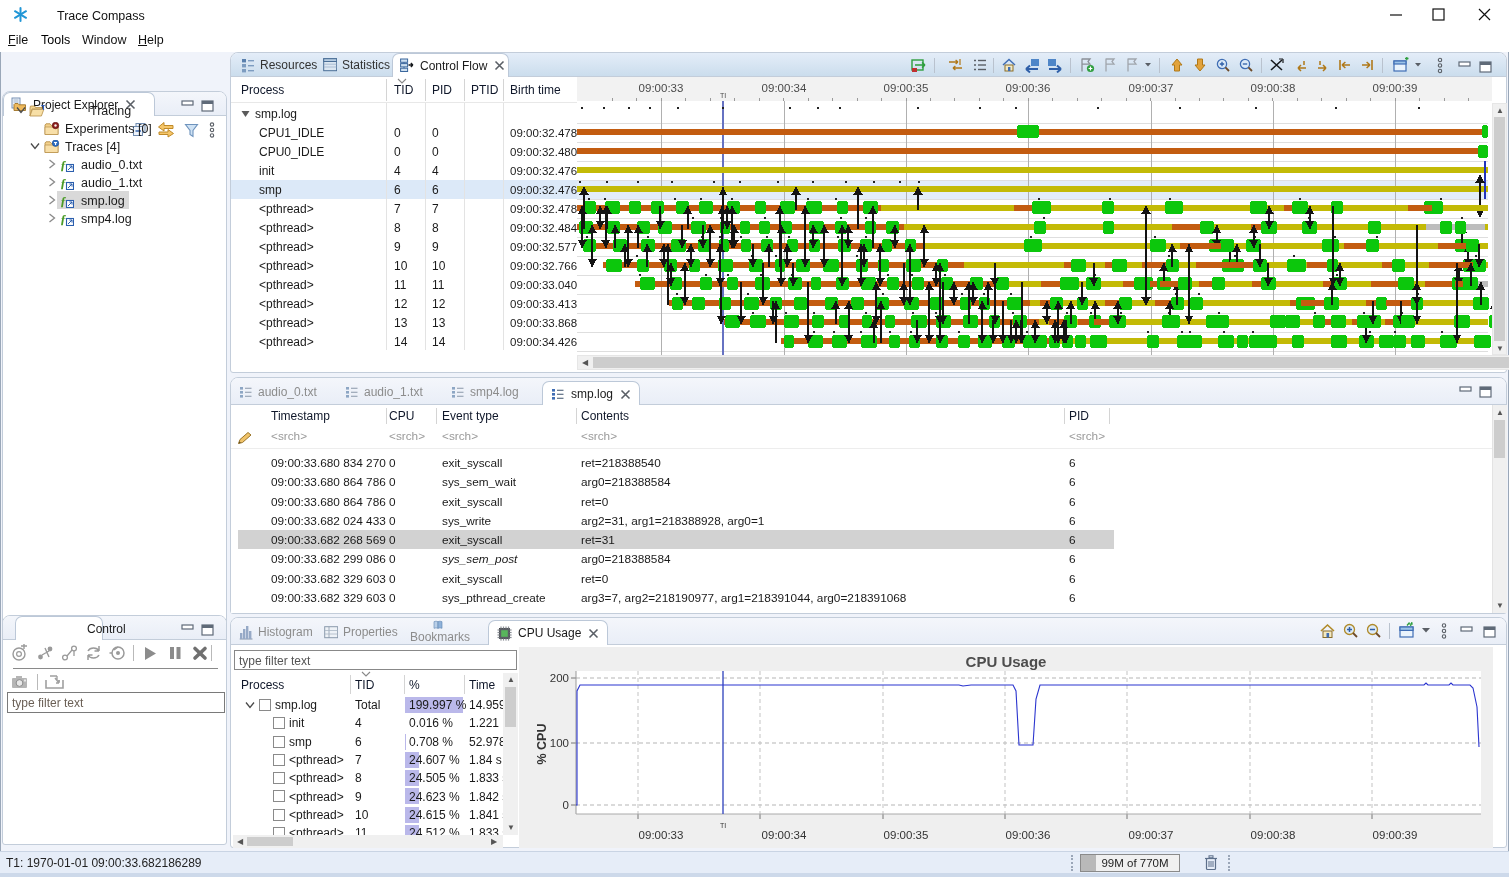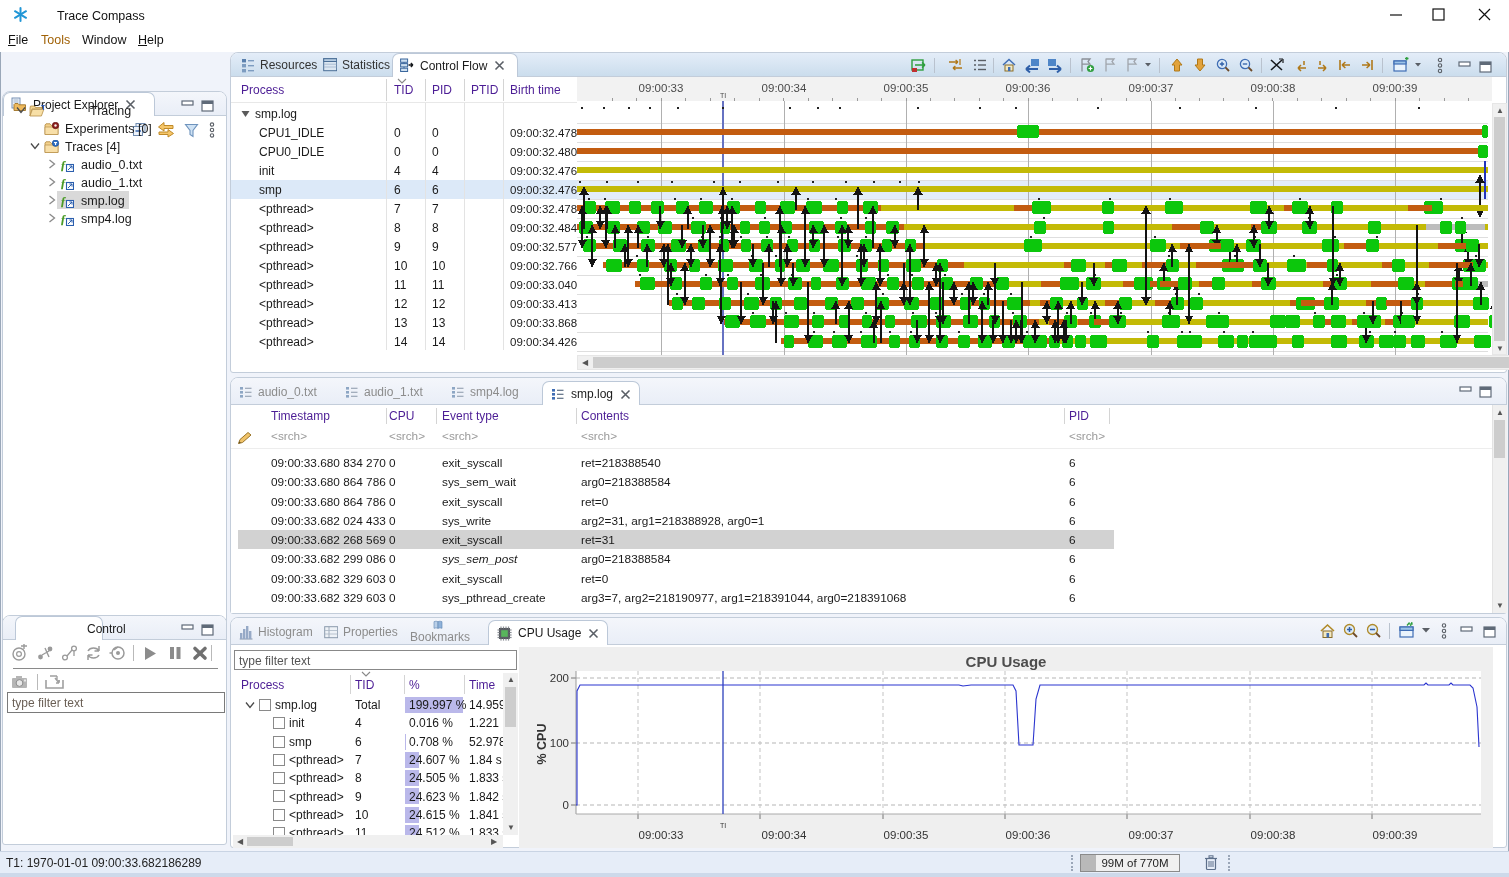--- a/index.html
+++ b/index.html
@@ -11,21 +11,21 @@
           background:linear-gradient(#e4edf8,#cbdded); border-radius:7px 7px 0 0;
           border-bottom:1px solid #c3cdda; }
 .tabbar.lite { background:linear-gradient(#f4f6fb,#e9eef7); }
 .tab { position:absolute; top:0; height:24px; display:flex; align-items:center;
        white-space:nowrap; font-size:12px; }
 .tab.active { background:#fff; border:1px solid #bcc8d8; border-bottom:none;
               border-radius:7px 7px 0 0; color:#1a1a1a; }
 .tab.inactive { color:#333; }
 .tab.gray { color:#8c8c8c; }
 .hdrcell { position:absolute; top:0; height:100%; display:flex; align-items:center;
-           font-size:12px; color:#4c1d95; }
+           font-size:12px; color:#0f172a; }
 .colsep { position:absolute; top:2px; bottom:2px; width:1px; background:#d4d4d4; }
 .scroll-track { position:absolute; background:#f0f0f0; }
 .scroll-thumb { position:absolute; background:#cdcdcd; }
 .arrowglyph { position:absolute; font-size:8px; color:#555; line-height:8px; }
 .icon { display:inline-block; vertical-align:middle; }
 input,.inputbox { border:1px solid #7a7a7a; background:#fff; }
 </style>
 
 </head><body>
 <div class="abs" style="left:0;top:0;width:1509px;height:877px;border:1px solid #9aa7b8;"></div>
@@ -38,21 +38,21 @@
       </g>
     </svg></div>
 <div class="abs" style="left:57px;top:9px;font-size:12.5px;color:#111;">Trace Compass</div>
 <svg class="abs" width="140" height="30" viewBox="0 0 140 30" style="left:1365px;top:0;">
     <line x1="25" y1="15" x2="37" y2="15" stroke="#111" stroke-width="1.2"></line>
     <rect x="68" y="9" width="11" height="11" fill="none" stroke="#111" stroke-width="1.2"></rect>
     <path d="M114 9 L125 20 M125 9 L114 20" stroke="#111" stroke-width="1.2"></path>
   </svg>
 <div class="abs" style="left:0;top:30px;width:1509px;height:22px;background:#fff;"></div>
 <div class="abs" style="left:8px;top:33px;font-size:12.5px;color:#111;"><span style="text-decoration:underline">F</span>ile</div>
-<div class="abs" style="left:41px;top:33px;font-size:12.5px;color:#a16207;">Tools</div>
+<div class="abs" style="left:41px;top:33px;font-size:12.5px;color:#000000;">Tools</div>
 <div class="abs" style="left:82px;top:33px;font-size:12.5px;color:#111;">Window</div>
 <div class="abs" style="left:138px;top:33px;font-size:12.5px;color:#111;"><span style="text-decoration:underline">H</span>elp</div>
 <div class="panel" style="left:2px;top:52px;width:225px;height:560px;margin-top:39px;">
 <div class="tabbar lite"></div>
 <div class="tab active" style="left:0;width:152px;padding-left:7px;">
       <svg class="icon" width="16" height="15" viewBox="0 0 16 15" style="">
         <rect x="1" y="1" width="8" height="10" fill="#eef3fa" stroke="#6a87ad" stroke-width="0.9"></rect>
         <line x1="2.5" y1="3" x2="7.5" y2="3" stroke="#8aa3c0" stroke-width="0.8"></line>
         <line x1="2.5" y1="5" x2="7.5" y2="5" stroke="#8aa3c0" stroke-width="0.8"></line>
         <path d="M3 13.5 V7.5 L4 6.5 H7 L8 7.8 H14.5 V13.5 Z" fill="#eeb95c" stroke="#a07428" stroke-width="0.9"></path>
@@ -169,21 +169,21 @@
     </div>
 <div class="tab inactive" style="left:90px;padding:0 2px;">
       <svg class="icon" width="14" height="14" viewBox="0 0 14 14" style="">
         <rect x="0.7" y="0.7" width="13" height="12" fill="#dce7f2" stroke="#4a6e96" stroke-width="1"></rect>
         <rect x="0.7" y="0.7" width="13" height="2.8" fill="#b6cce2" stroke="#4a6e96" stroke-width="1"></rect>
         <line x1="1" y1="6.2" x2="13.4" y2="6.2" stroke="#9fb4cc" stroke-width="0.8"></line>
         <line x1="1" y1="9.0" x2="13.4" y2="9.0" stroke="#9fb4cc" stroke-width="0.8"></line>
       </svg>
       <span style="margin-left:5px;">Statistics</span>
     </div>
-<div class="tab active" style="left:161px;width:126px;padding-left:7px;">
+<div class="tab active" style="left:161px;width:117px;padding-left:7px;">
       <svg class="icon" width="15" height="15" viewBox="0 0 15 15" style="">
         <rect x="0.6" y="1" width="7" height="3.3" fill="#cfe0f0" stroke="#3a669c" stroke-width="1"></rect>
         <rect x="0.6" y="5.6" width="7" height="3.3" fill="#cfe0f0" stroke="#3a669c" stroke-width="1"></rect>
         <rect x="0.6" y="10.2" width="7" height="3.3" fill="#cfe0f0" stroke="#3a669c" stroke-width="1"></rect>
         <line x1="4" y1="4.3" x2="4" y2="5.6" stroke="#3a669c"></line>
         <line x1="4" y1="8.9" x2="4" y2="10.2" stroke="#3a669c"></line>
         <path d="M8.5 7 H13 M13 7 L10.8 5 M13 7 L10.8 9" stroke="#16191c" stroke-width="1.3" fill="none"></path>
       </svg>
       <span style="margin-left:5px;">Control Flow</span>
       <svg class="icon" width="11" height="11" viewBox="0 0 11 11" style="margin-left:7px">

